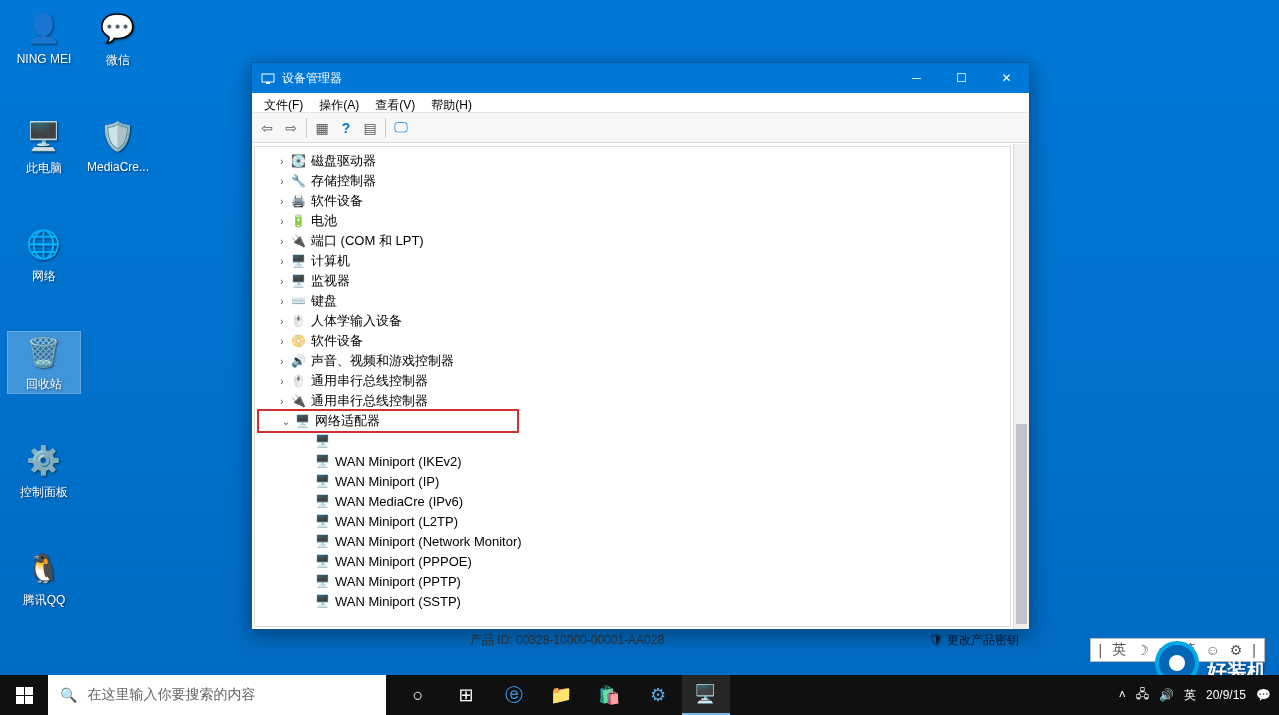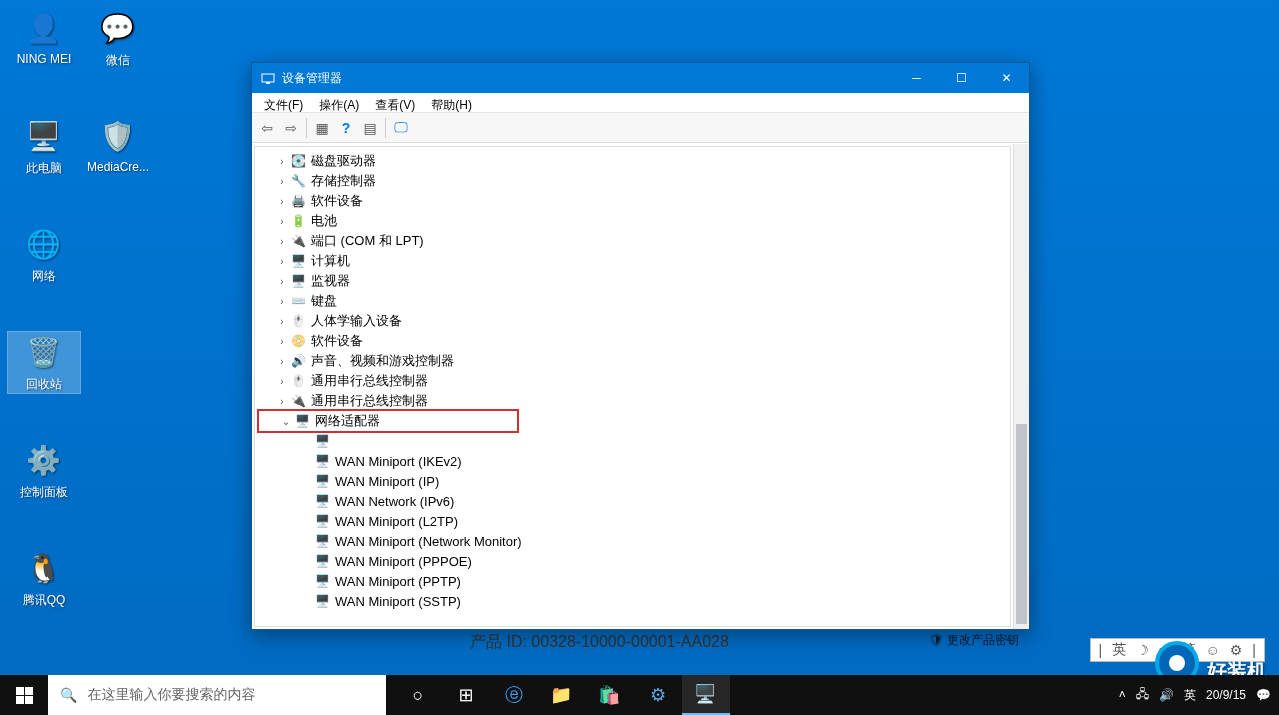--- a/index.html
+++ b/index.html
@@ -32,21 +32,21 @@
 .tree-row .nico { width: 16px; height: 16px; margin: 0 4px 0 2px; display: inline-flex; align-items: center; justify-content: center; font-size: 12px; }
 .tree-row.child { padding-left: 58px; }
 .tree-row .nico.net { color:#0078d7; }
 .highlight-box { outline: 2px solid #d03030; }
 
 .scrollbar-v { width: 16px; background: #f0f0f0; border-left:1px solid #dcdcdc; display:flex; flex-direction:column; }
 .scrollbar-v .track { flex:1; position:relative; }
 .scrollbar-v .thumb { position:absolute; left:2px; right:2px; top:280px; height:200px; background:#c2c3c9; }
 
 
-.behind-bar { position:absolute; left:470px; top:632px; font-size:16px; color:#333; }
+.behind-bar { position:absolute; left:470px; top:632px; font-size:12px; color:#333; }
 .behind-link { position:absolute; right:260px; top:632px; font-size:12px; color:#0f172a; }
 
 
 .ime-bar { position:absolute; right:14px; top:638px; display:flex; gap:10px; align-items:center; background:#fff; padding:2px 8px; border:1px solid #bbb; font-size:14px; color:#555; }
 .ime-bar span { cursor:pointer; }
 
 
 .watermark { position:absolute; right:12px; bottom:30px; display:flex; align-items:flex-end; gap:8px; color:#fff; font-size:20px; font-weight:bold; text-shadow:1px 1px 3px rgba(0,0,0,.5);}
 .watermark .circ { width:44px; height:44px; border-radius:50%; border:4px solid #00a8e8; background:#0067b8; display:flex; align-items:center; justify-content:center; }
 .watermark .dot { width:16px; height:16px; border-radius:50%; background:#fff; }
@@ -214,21 +214,21 @@
         <div class="tree-row child">
           <span class="nico net">🖥️</span>
           <span>WAN Miniport (IKEv2)</span>
         </div>
         <div class="tree-row child">
           <span class="nico net">🖥️</span>
           <span>WAN Miniport (IP)</span>
         </div>
         <div class="tree-row child">
           <span class="nico net">🖥️</span>
-          <span>WAN Network (IPv6)</span>
+          <span>WAN MediaCre (IPv6)</span>
         </div>
         <div class="tree-row child">
           <span class="nico net">🖥️</span>
           <span>WAN Miniport (L2TP)</span>
         </div>
         <div class="tree-row child">
           <span class="nico net">🖥️</span>
           <span>WAN Miniport (Network Monitor)</span>
         </div>
         <div class="tree-row child">

